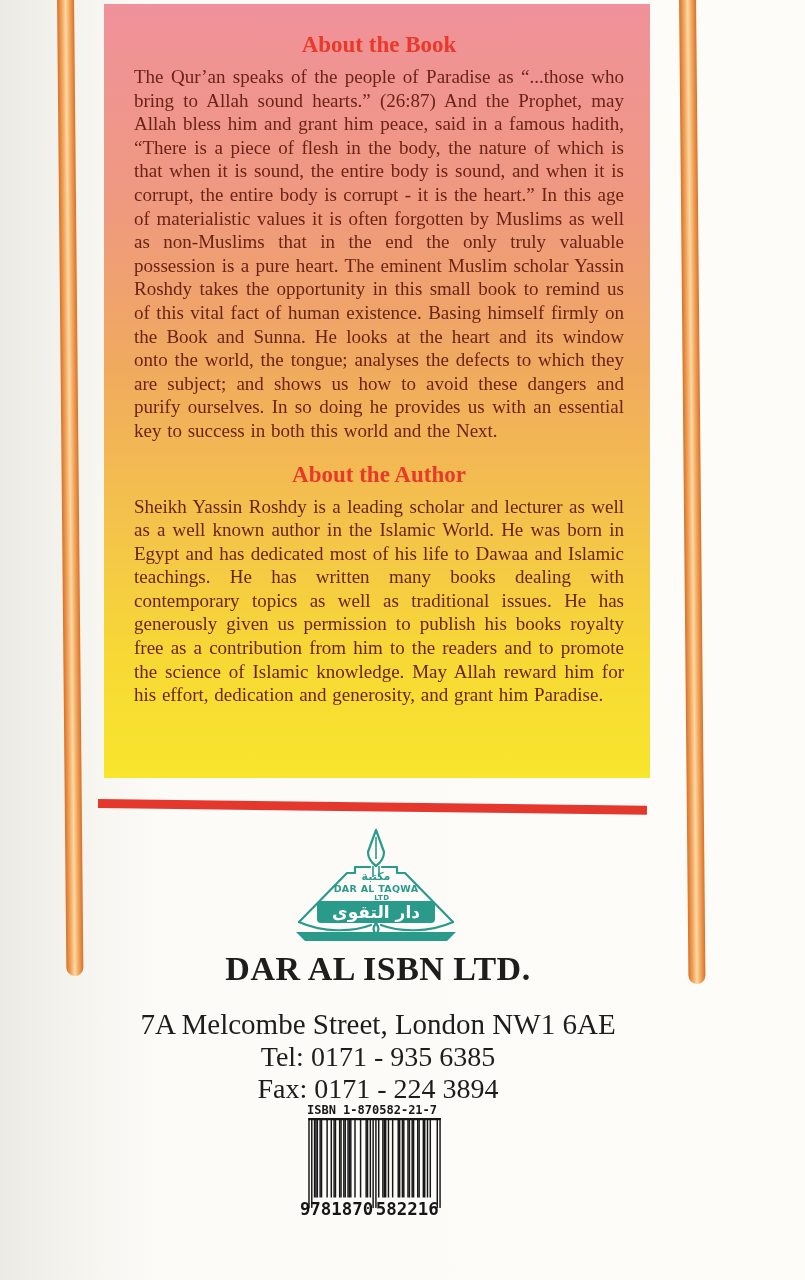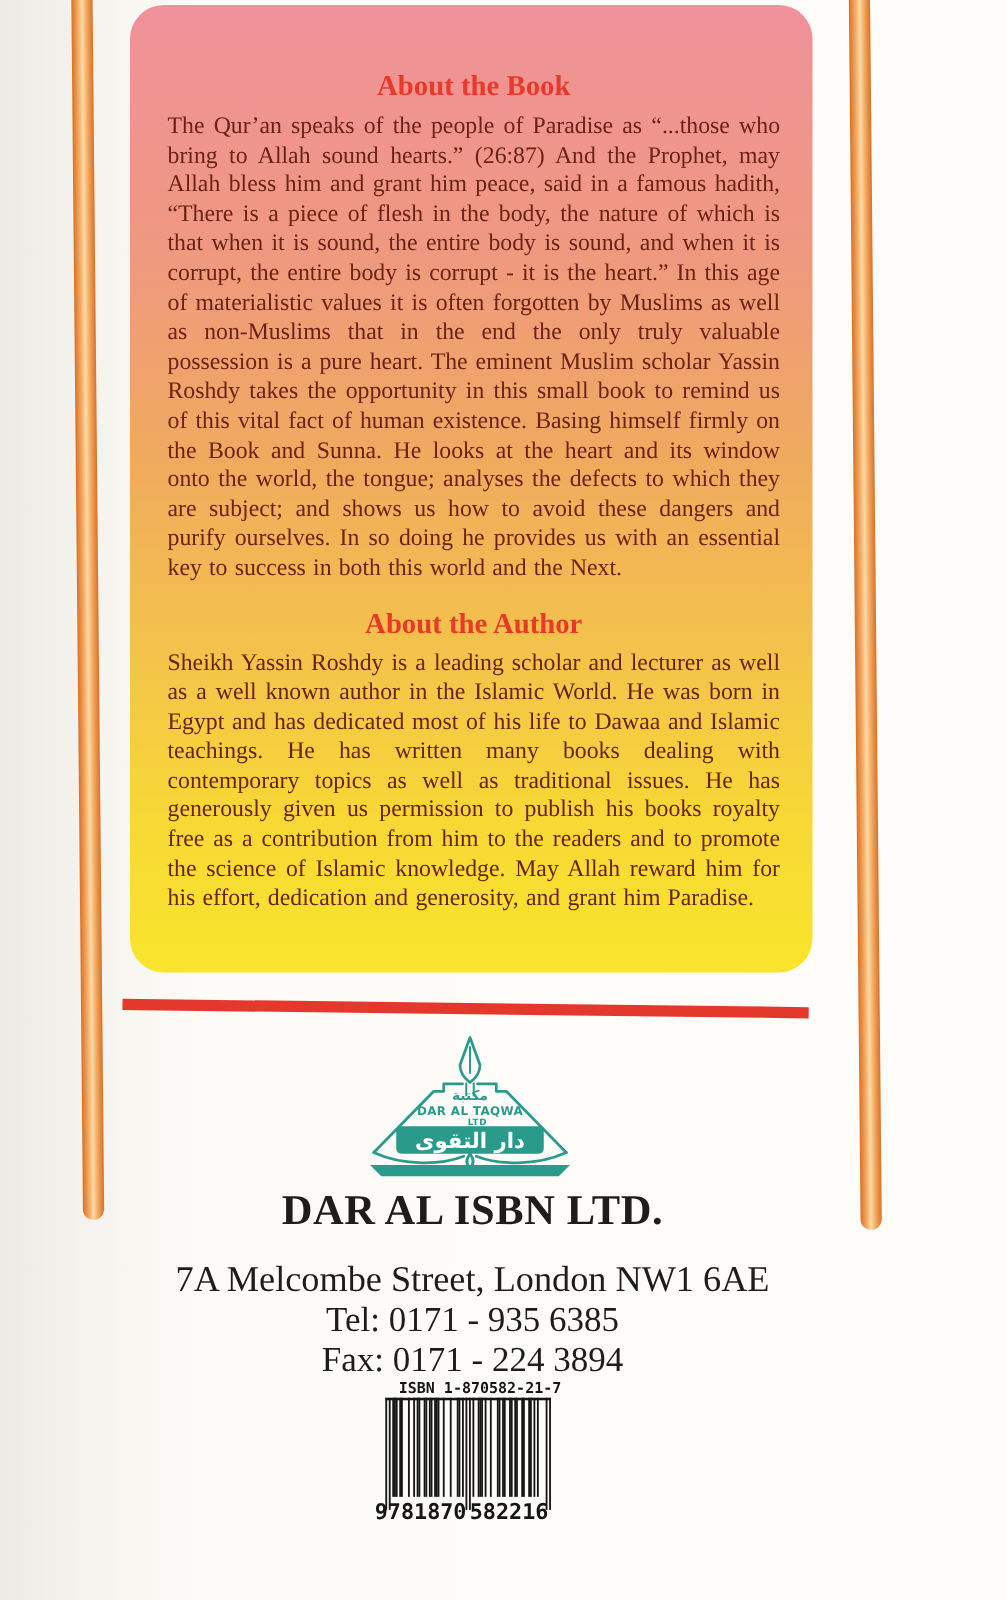--- a/index.html
+++ b/index.html
@@ -22,23 +22,22 @@
   .tube{
     position:absolute;top:-6px;width:17px;
     background:linear-gradient(90deg,#d97127 0%,#f2a75f 28%,#fcd9a4 50%,#f2a75f 72%,#d97127 100%);
     border-radius:0 0 9px 9px;
   }
   .tube-left{left:57px;height:982px;transform:rotate(-0.55deg);transform-origin:top center;}
   .tube-right{left:679px;height:990px;transform:rotate(-0.55deg);transform-origin:top center;}
   
   .panel{
     position:absolute;left:104px;top:4px;width:546px;height:774px;box-sizing:border-box;
-    padding:52px 26px 0 30px;overflow:hidden;
+    padding:28px 26px 0 30px;overflow:hidden;
     background:linear-gradient(180deg,var(--panel-pink) 0%,#ef997f 26%,var(--panel-orange) 47%,#f4c44a 68%,#f7d835 84%,var(--panel-yellow) 100%);
-    border-radius:27px;
   }
   .section-heading{
     margin:0 0 7px 0;text-align:center;font-size:23px;font-weight:bold;color:var(--heading-red);
   }
   .section-heading.author{margin-top:19px;}
   .body-par{
     margin:0;text-align:justify;font-size:19px;line-height:23.6px;color:var(--body-text);
     word-spacing:1px;
   }
   .red-rule{
@@ -56,21 +55,21 @@
   .lg-ar-big{font-family:"DejaVu Sans",sans-serif;font-size:17px;font-weight:bold;fill:#ffffff;}
   
   .publisher{position:absolute;left:83px;top:950px;width:590px;text-align:center;color:var(--ink);}
   .pub-name{font-size:34px;font-weight:bold;letter-spacing:.5px;line-height:38px;}
   .pub-address{font-size:29px;line-height:33px;margin-top:20px;}
   .pub-tel,.pub-fax{font-size:28px;line-height:32px;}
   
   .barcode{position:absolute;left:297px;top:1103px;width:164px;}
   .isbn-label{
     font-family:"DejaVu Sans Mono",monospace;font-weight:bold;font-size:12px;color:#161616;
-    text-align:center;padding-left:10px;letter-spacing:0;white-space:nowrap;
+    text-align:left;padding-left:10px;letter-spacing:0;white-space:nowrap;
   }
   #ean-svg{display:block;width:148px;height:99px;margin-top:1px;}
   #ean-svg rect{fill:#161616;}
   #ean-svg text{font-family:"DejaVu Sans Mono",monospace;font-size:12.5px;font-weight:bold;fill:#161616;}
 </style>
 </head>
 <body>
 
 <div class="page">
 

